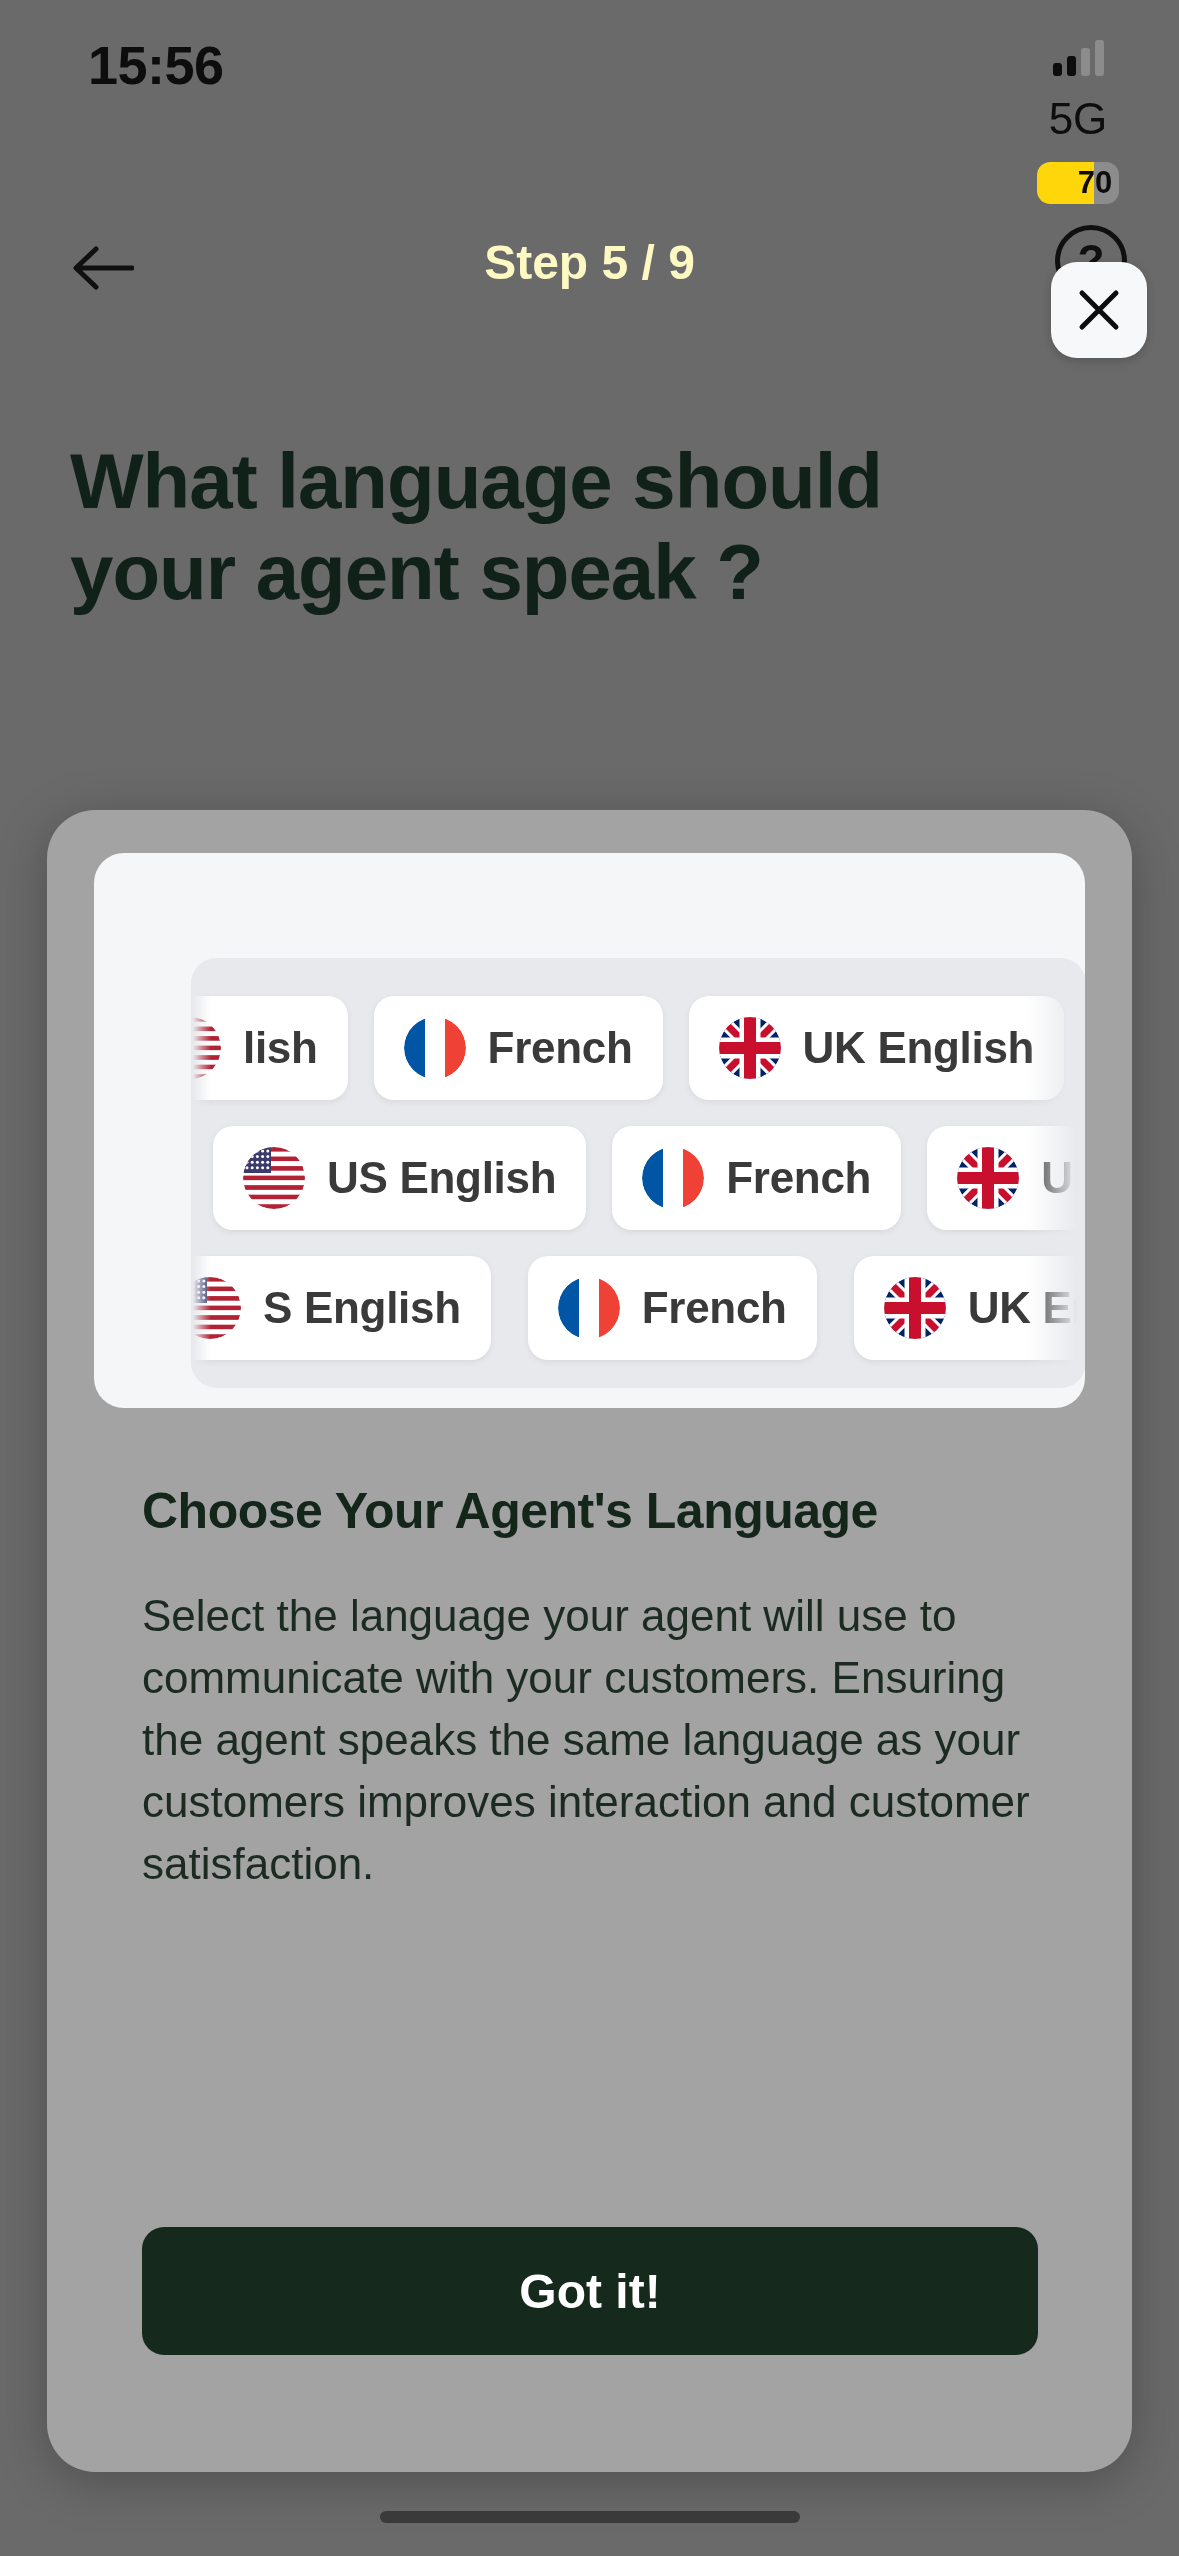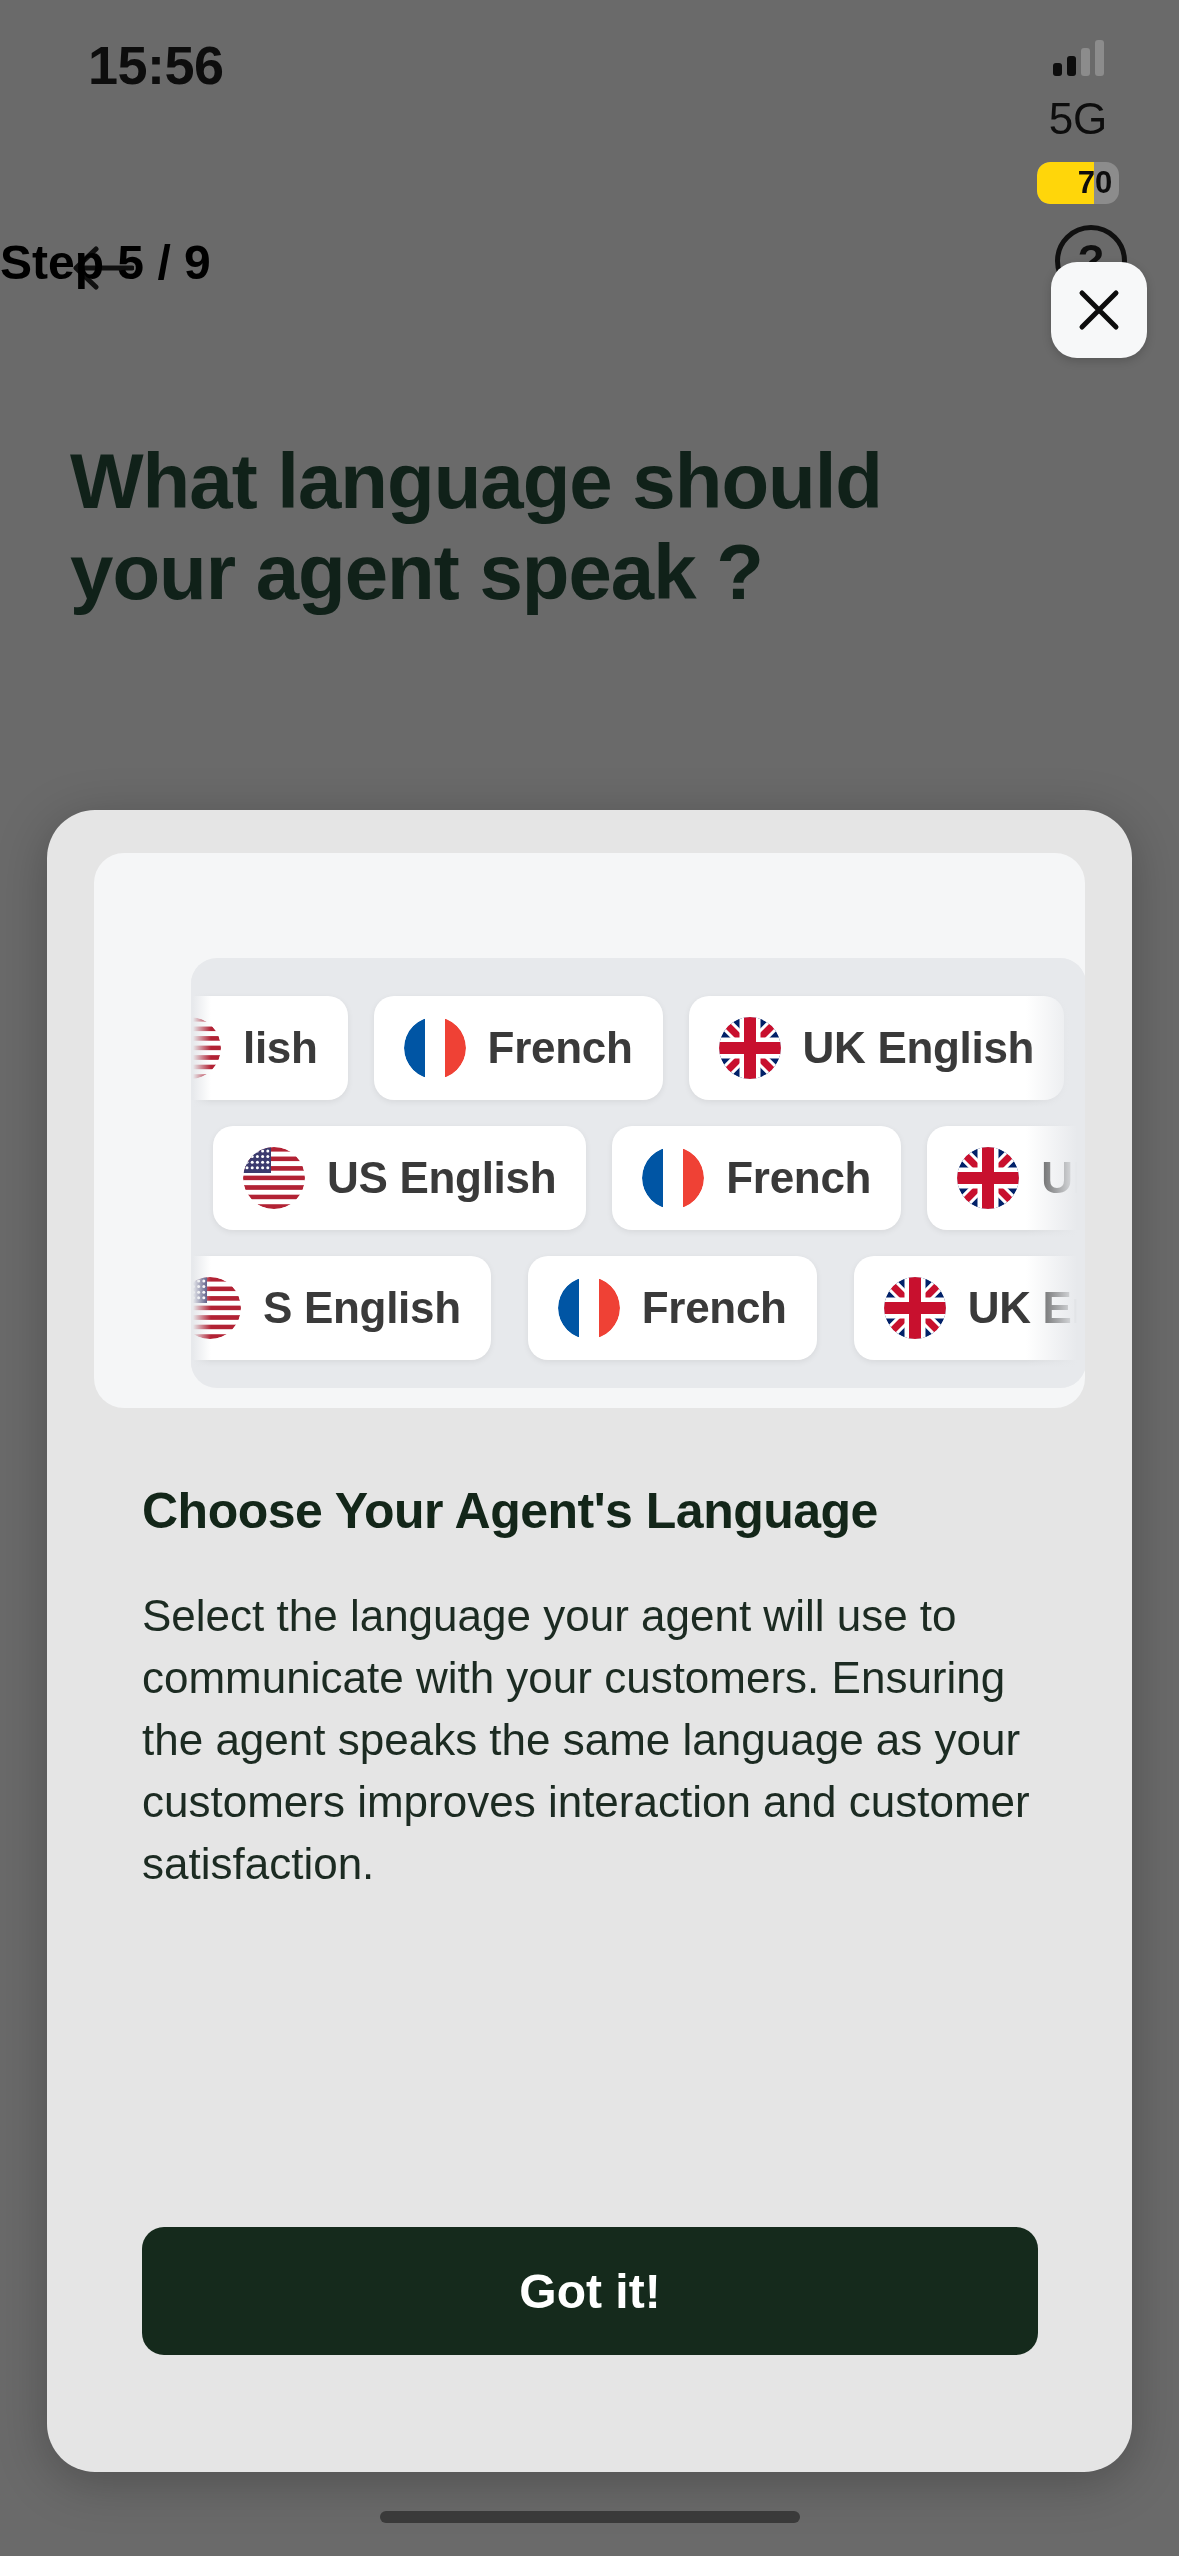--- a/index.html
+++ b/index.html
@@ -62,21 +62,22 @@
   #nav-header {
     position:absolute; top:215px; left:0; width:1179px; height:110px;
   }
   #back-button {
     position:absolute; left:62px; top:18px;
     width:80px; height:70px;
     display:flex; align-items:center; justify-content:center;
   }
   #step-label {
     position:absolute; left:0; width:1179px; top:20px;
-    font-size:48px; font-weight:700; color:#000000;
+    text-align:center;
+    font-size:48px; font-weight:700; color:#fef9c3;
   }
   #help-icon {
     position:absolute; right:52px; top:10px;
     width:72px; height:72px; border-radius:50%;
     border:5px solid #101010;
     display:flex; align-items:center; justify-content:center;
     font-size:44px; font-weight:600; color:#101010;
   }
   #close-button {
     position:absolute; right:32px; top:47px;
@@ -90,21 +91,21 @@
   #page-title {
     position:absolute; left:70px; top:420px; width:900px;
     font-size:78px; font-weight:800; line-height:1.17;
     color:#102119; letter-spacing:-1px;margin-top:16px;
   }
 
   
   #modal-card {
     position:absolute; left:47px; top:810px;
     width:1085px; height:1662px;
-    background:#e5e5e5; border-radius:48px;
+    background:#a3a3a3; border-radius:48px;
     box-shadow:0 10px 50px rgba(0,0,0,.25);
     overflow:hidden;
   }
 
   
   #preview-outer {
     position:absolute; left:47px; top:43px;
     width:991px; height:555px;
     background:#f5f6f7; border-radius:30px;
     overflow:hidden;

